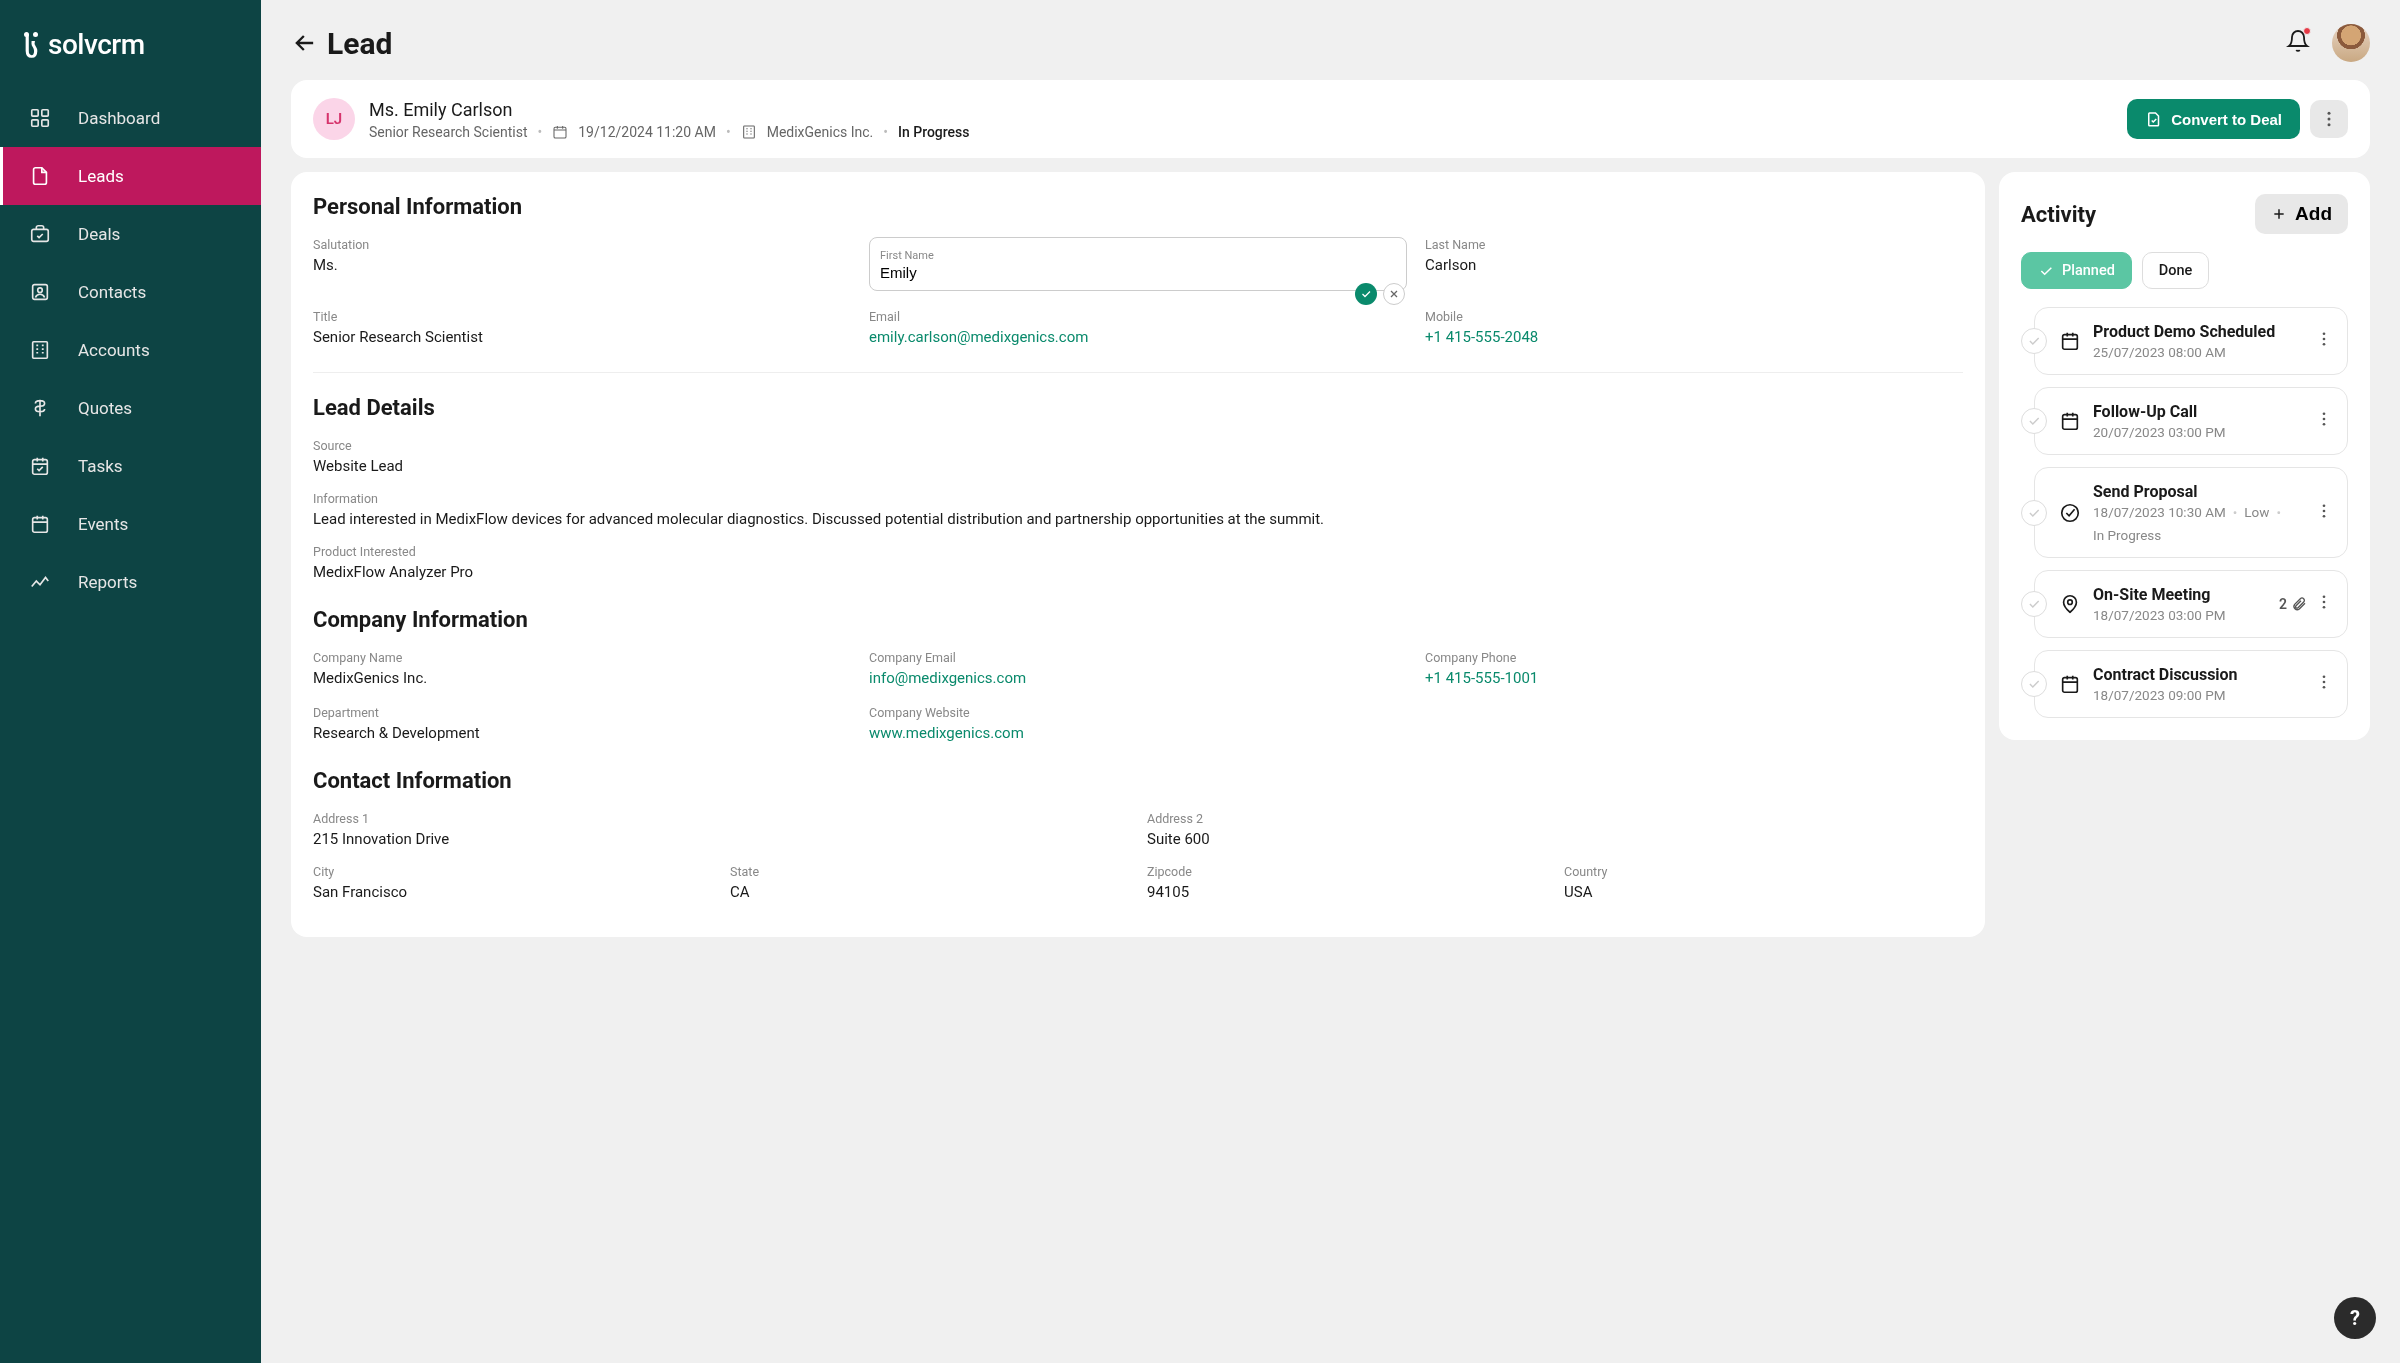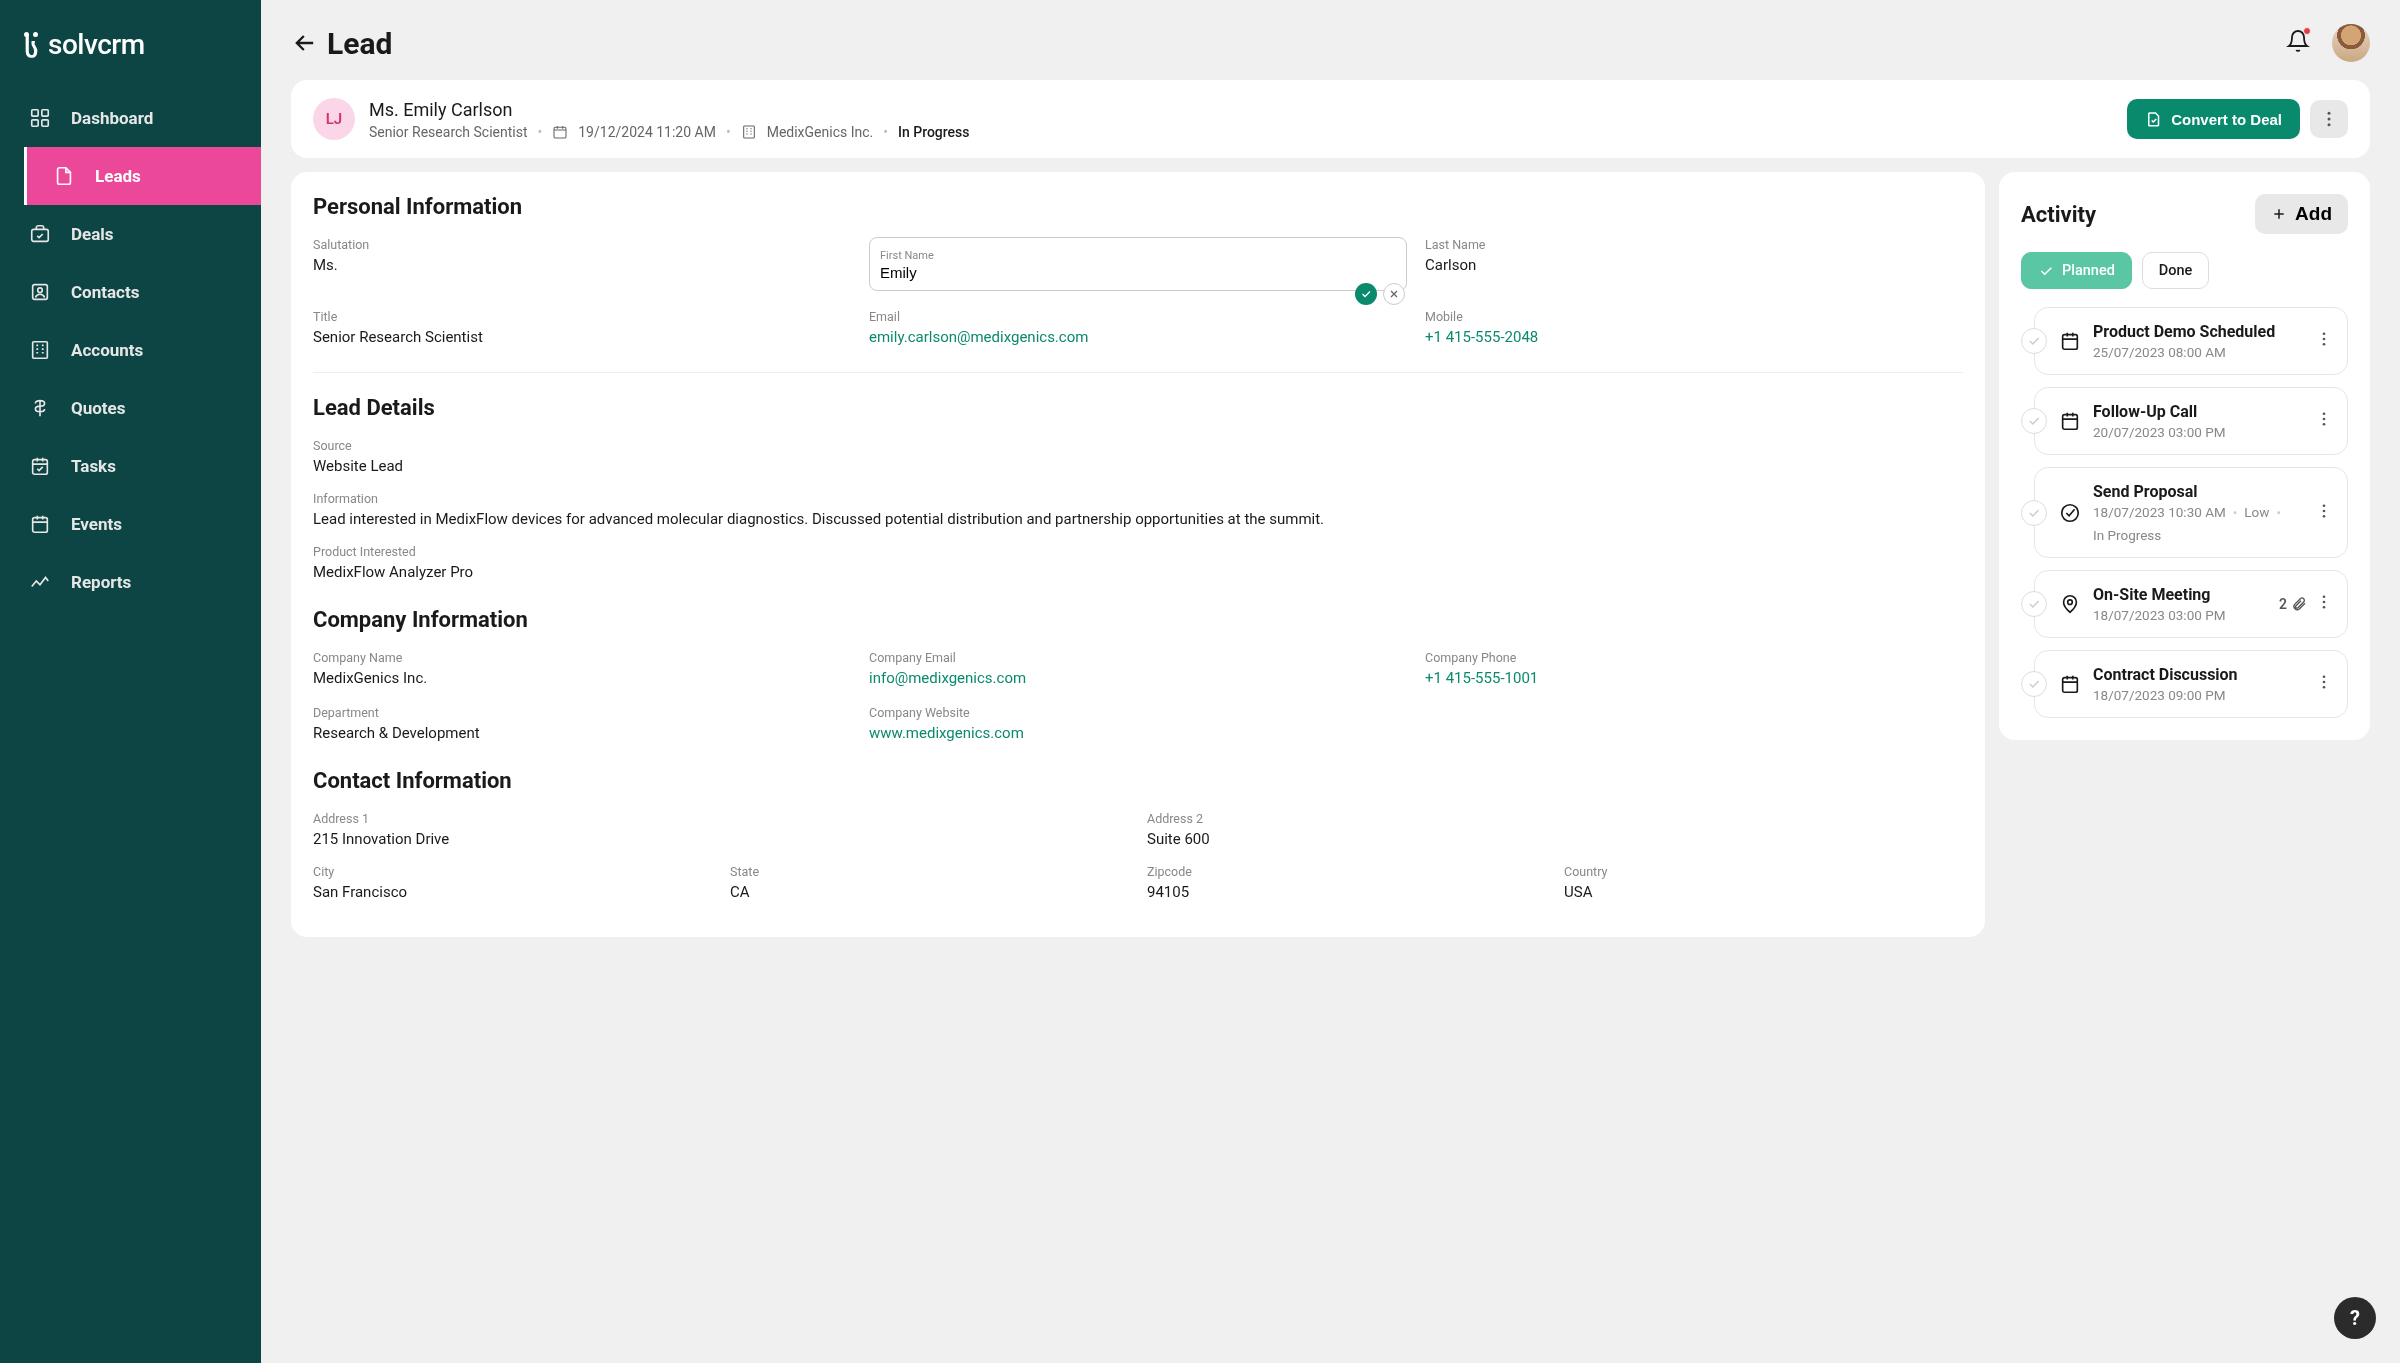--- a/index.html
+++ b/index.html
@@ -7,22 +7,22 @@
 .app { display: flex; height: 100vh; width: 100vw; }
 
 
 .sidebar { width: 261px; background: #0d4444; color: #fff; display: flex; flex-direction: column; padding-top: 28px; flex-shrink: 0; }
 .logo { display: flex; align-items: center; gap: 10px; padding: 0 24px 28px 24px; font-size: 28px; font-weight: 500; letter-spacing: -0.5px; }
 .logo-mark { display: flex; flex-direction: column; align-items: center; }
 .logo-dots { display: flex; gap: 4px; margin-bottom: 2px; }
 .logo-dots span { width: 5px; height: 5px; border-radius: 50%; background: #fff; }
 .logo-u { font-size: 26px; font-weight: 700; line-height: 0.7; }
 .nav { display: flex; flex-direction: column; }
-.nav-item { display: flex; align-items: center; gap: 20px; padding: 18px 26px; font-size: 17px; font-weight: 700; cursor: pointer; color: #e6e6e6; border-left: 3px solid transparent; }
-.nav-item.active { background: #ec4899; border-left: 3px solid #fff; color: #fff; margin-left: 24px; }
+.nav-item { display: flex; align-items: center; gap: 27px; padding: 18px 26px; font-size: 17px; font-weight: 400; cursor: pointer; color: #e6e6e6; border-left: 3px solid transparent; }
+.nav-item.active { background: #be185d; border-left: 3px solid #fff; color: #fff; }
 .nav-icon { width: 22px; height: 22px; stroke: currentColor; fill: none; stroke-width: 1.8; flex-shrink: 0; }
 
 
 .main { flex: 1; display: flex; flex-direction: column; overflow: hidden; background: #f0f0f0; }
 .topbar { display: flex; align-items: center; justify-content: space-between; padding: 24px 30px 18px 30px; }
 .topbar-left { display: flex; align-items: center; gap: 8px; }
 .back-btn { width: 28px; height: 28px; cursor: pointer; stroke: #1a1a1a; stroke-width: 2; fill: none; }
 .page-title { font-size: 30px; font-weight: 700; }
 .topbar-right { display: flex; align-items: center; gap: 22px; }
 .bell-wrap { position: relative; cursor: pointer; }

